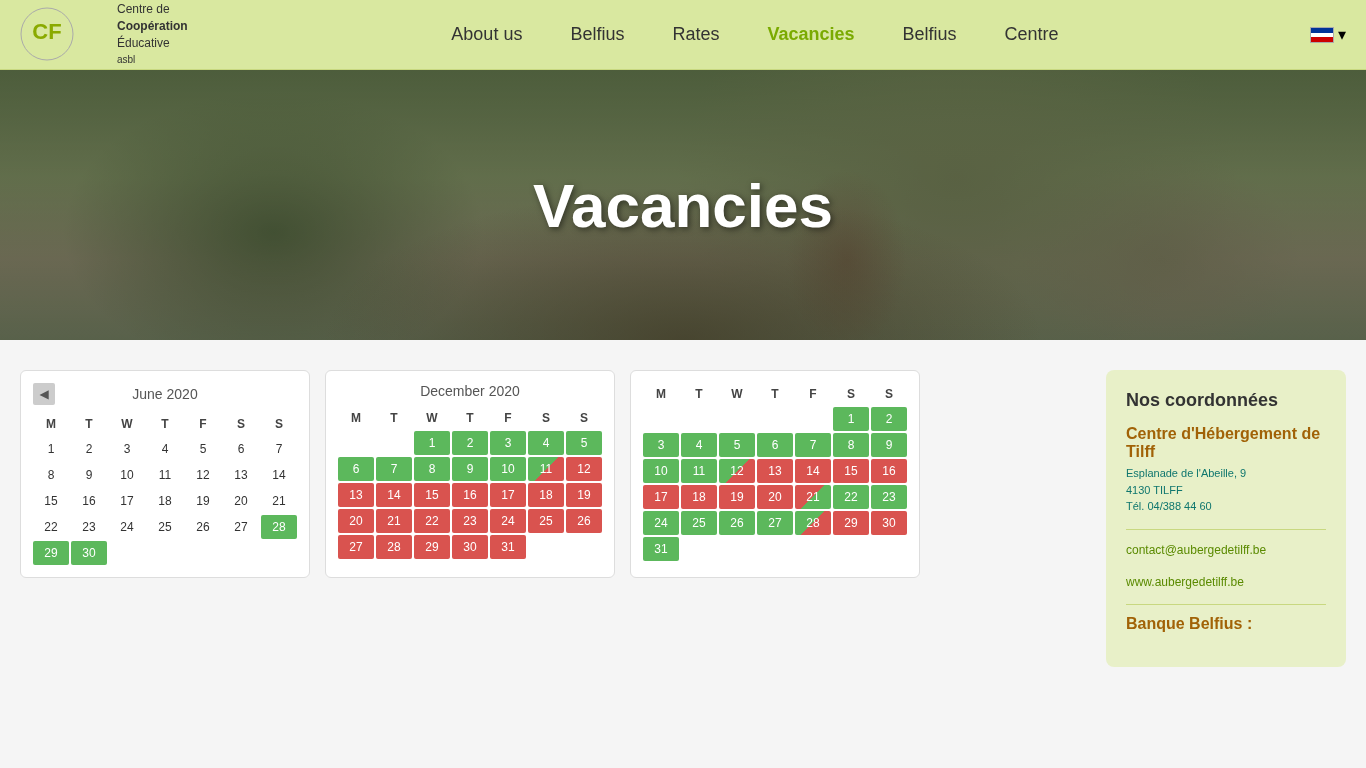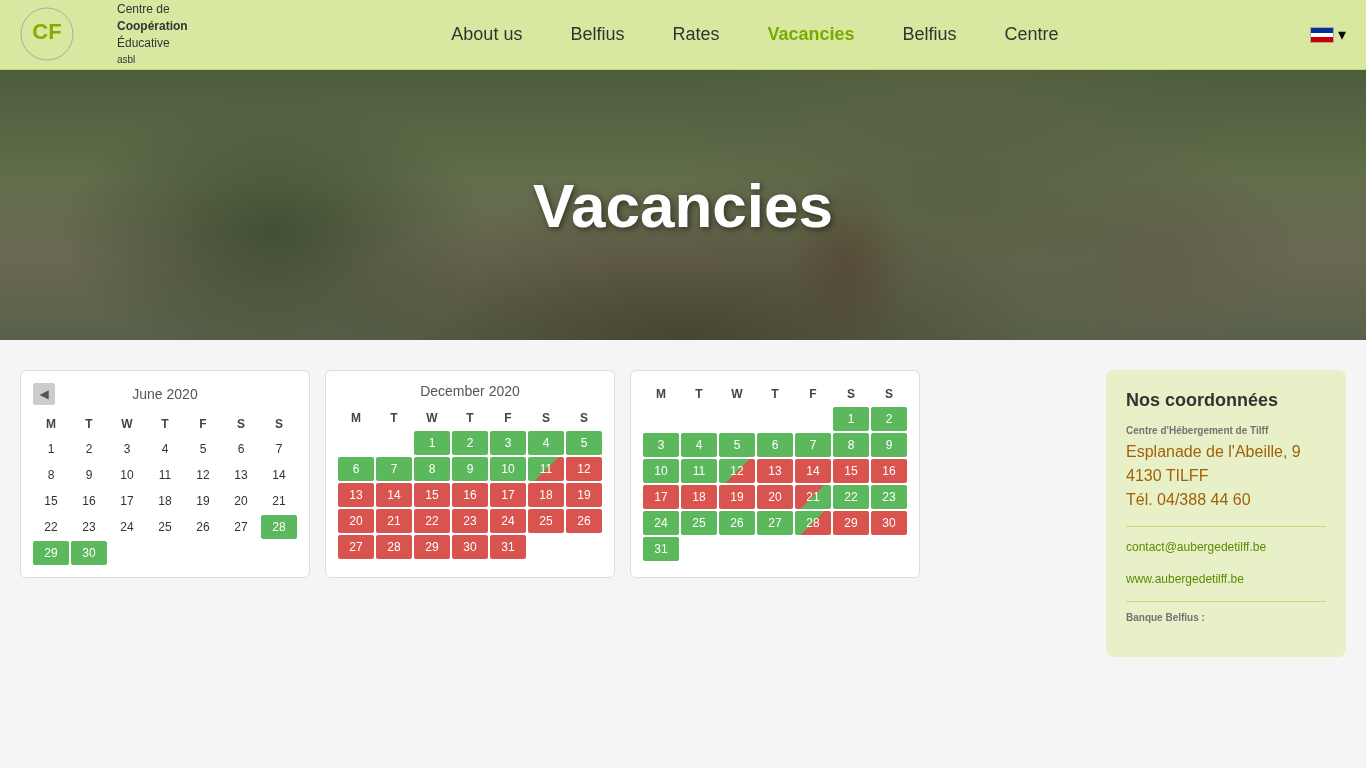--- a/index.html
+++ b/index.html
@@ -184,28 +184,28 @@
     }
     #sidebar h2 {
       font-size: 18px;
       color: #333;
       margin-bottom: 14px;
     }
     .sidebar-section {
       margin-bottom: 14px;
     }
     .sidebar-section h3 {
-      font-size: 10px;
+      font-size: 16px;
       font-weight: bold;
-      color: #737373;
+      color: #a16207;
       margin-bottom: 4px;
     }
     .sidebar-section p {
-      font-size: 16px;
-      color: #a16207;
+      font-size: 11px;
+      color: #0f766e;
       line-height: 1.5;
     }
     .sidebar-section a {
       font-size: 12px;
       color: #5a8a00;
       text-decoration: none;
       text-align: center;
     }
     .sidebar-divider {
       border: none;

